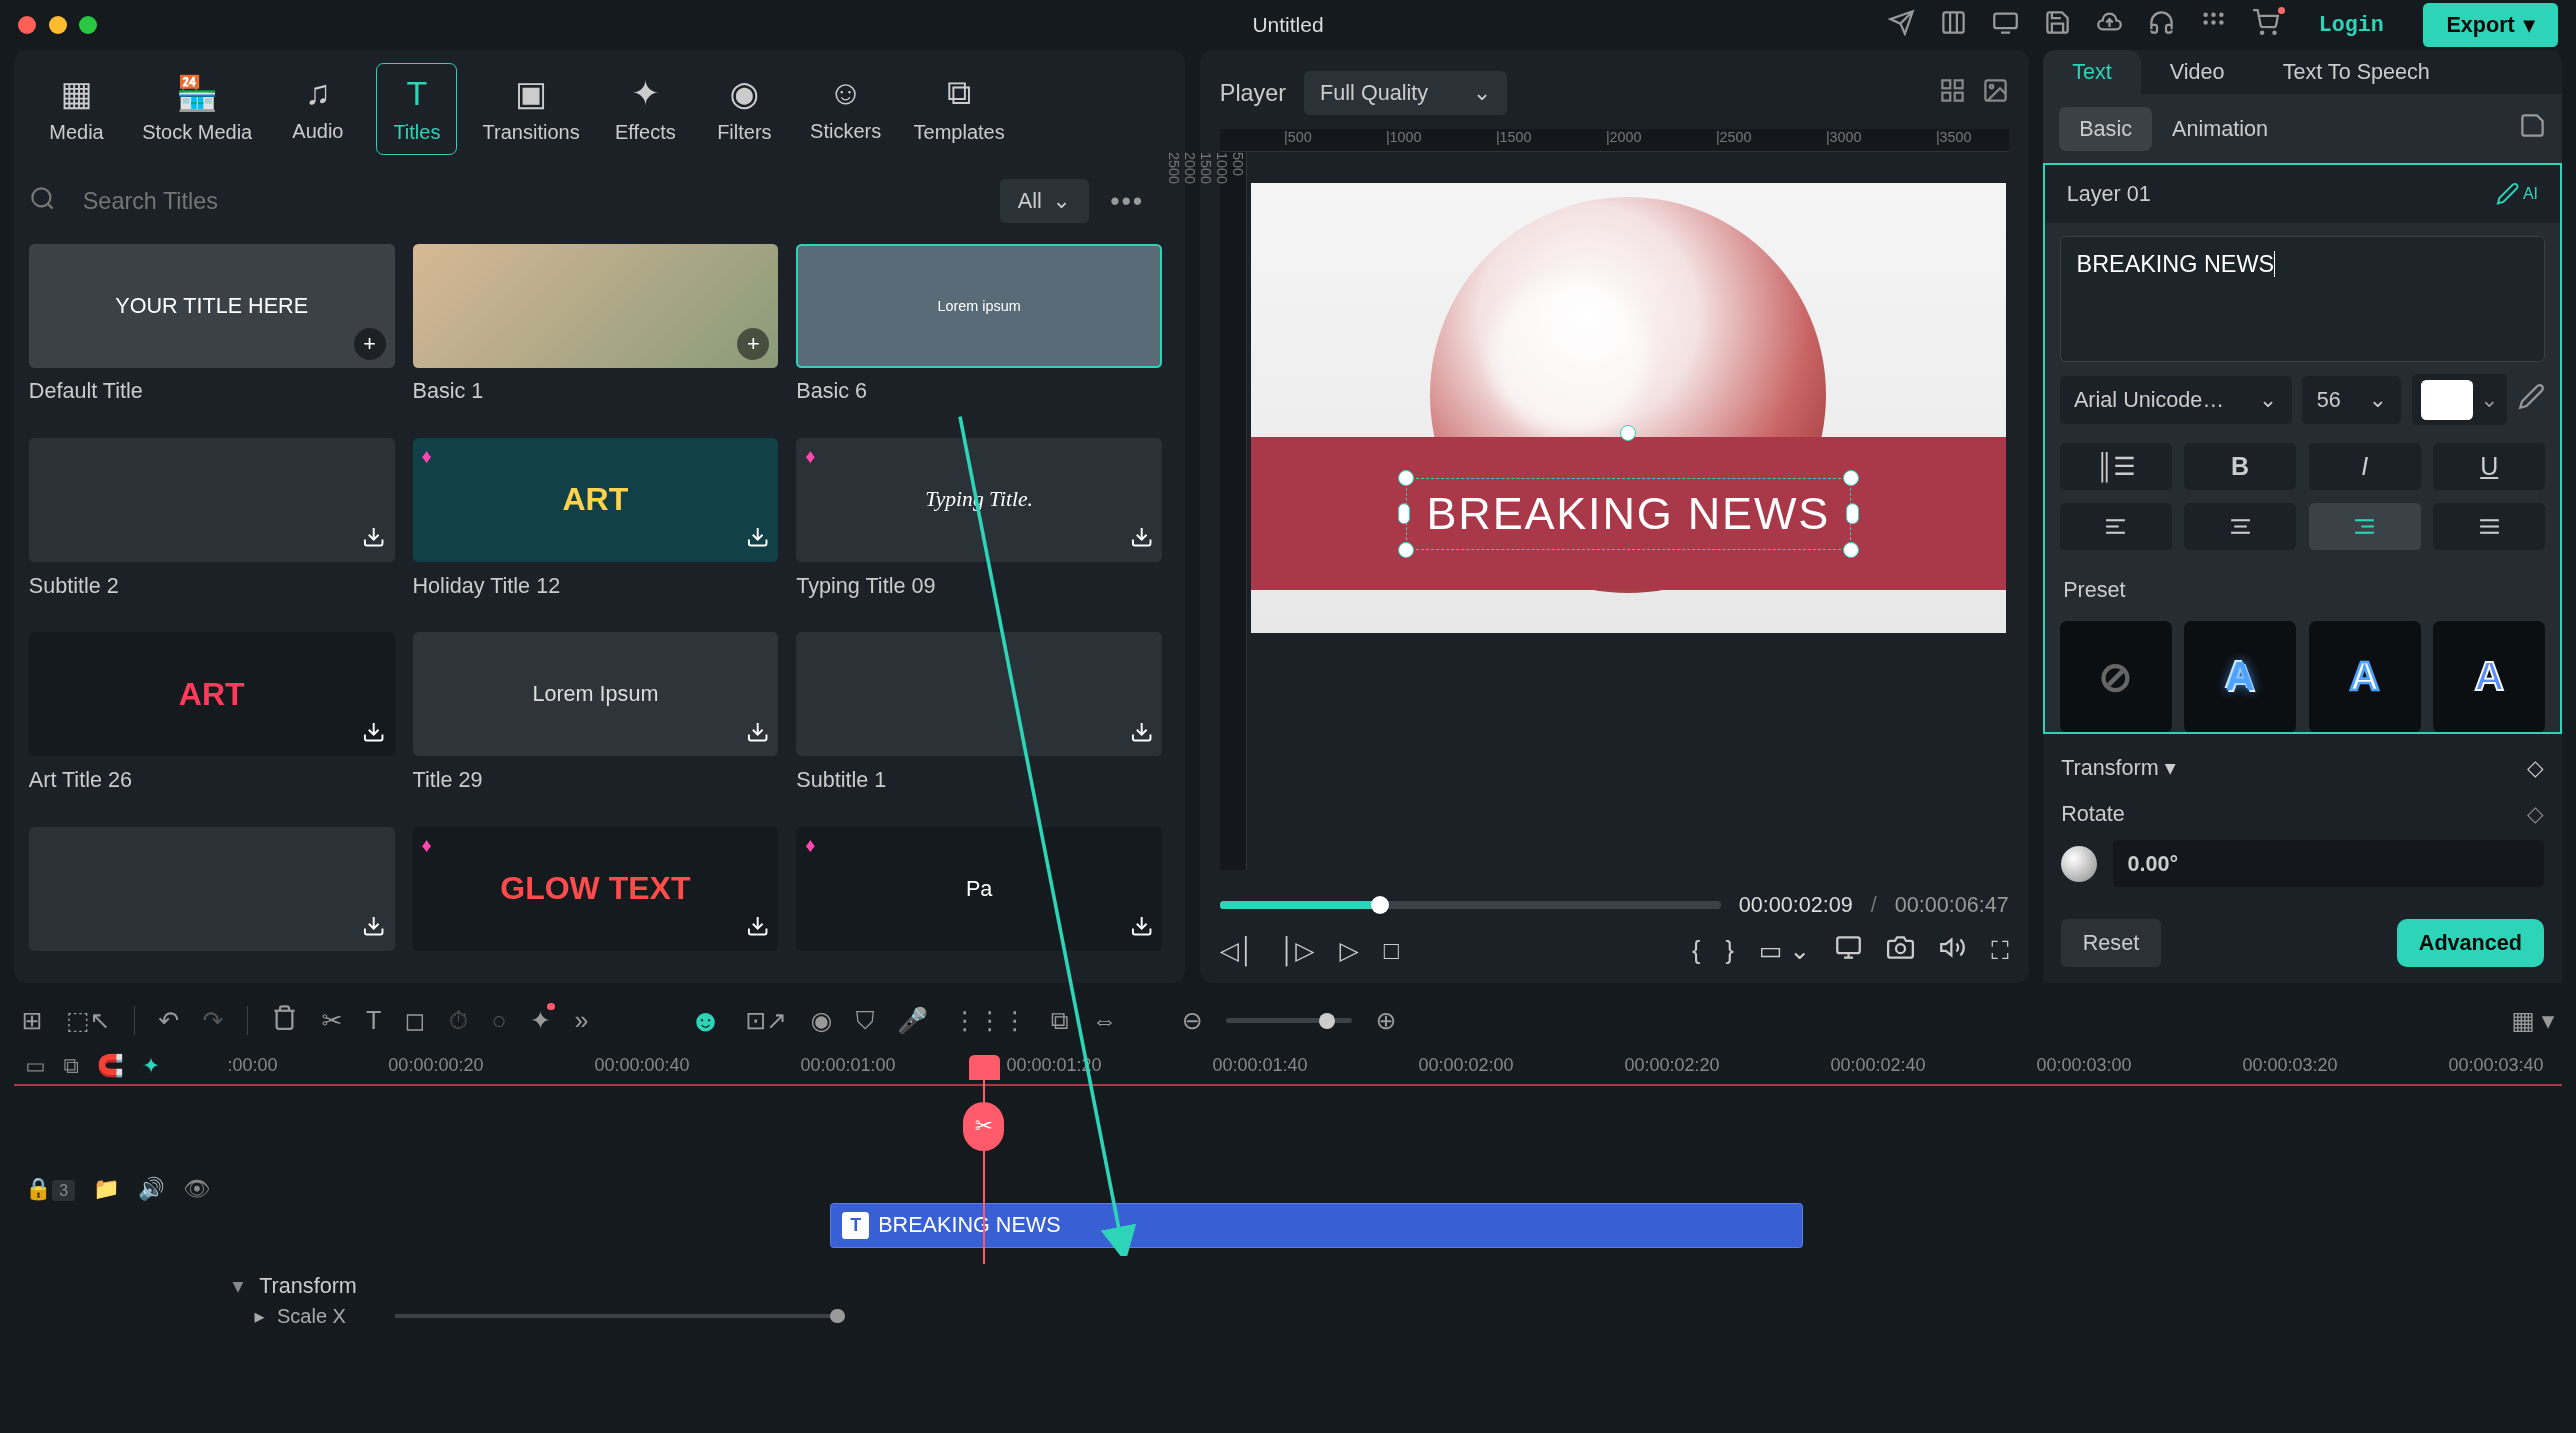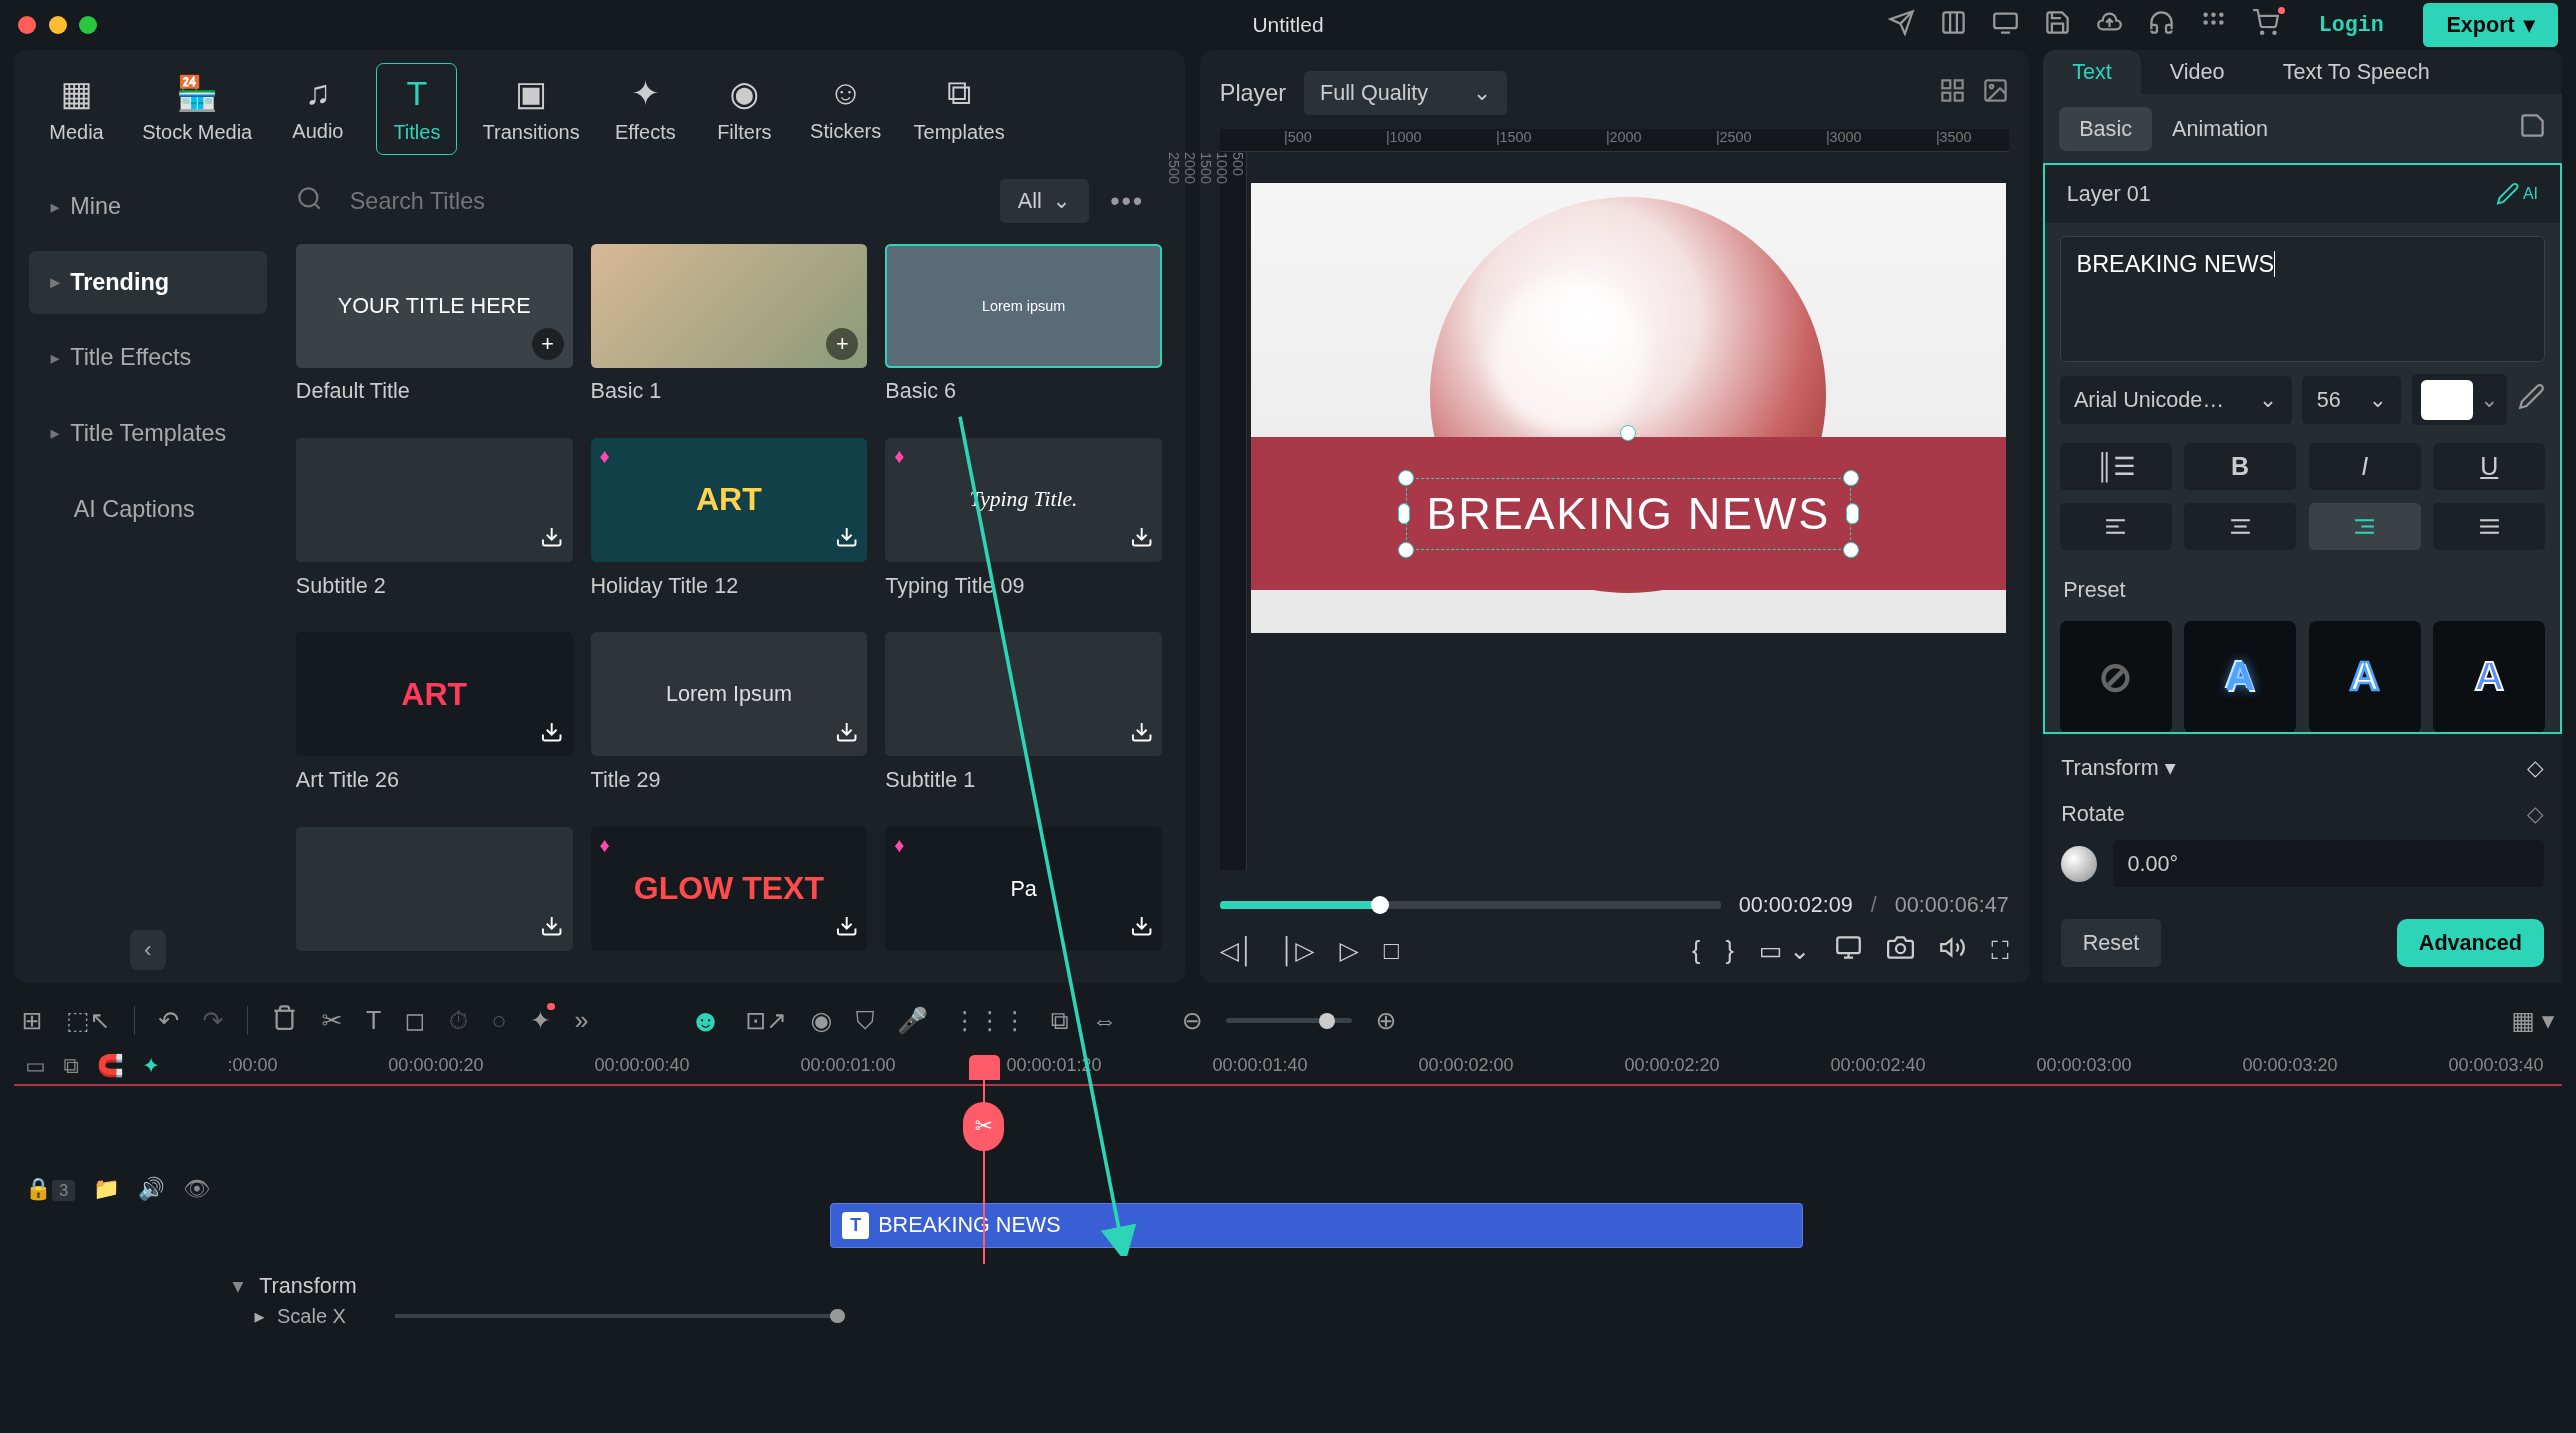--- a/index.html
+++ b/index.html
@@ -111,21 +111,21 @@
 .style-btn.active { background: #3a4248; }
 
 .section-label { padding: 9px 18px; color: #ccc; }
 .preset-grid { display: grid; grid-template-columns: repeat(4, 1fr); gap: 12.6px; padding: 9px 14.4px; }
 .preset-box { aspect-ratio: 1; background: #0c0f12; border-radius: 7.2px; display: flex; align-items: center; justify-content: center; font-size: 41px; font-weight: 900; cursor: pointer; font-family: Arial Black, sans-serif; }
 .preset-none { color: #666; }
 .transform-sec { padding: 16px 18px; background: #1b2126; margin-top: 5.4px; }
 .transform-hdr { display: flex; justify-content: space-between; color: #ccc; cursor: pointer; padding-bottom: 12.6px; }
 .rotate-row { display: flex; align-items: center; gap: 16px; }
 .rotate-dial { width: 36px; height: 36px; border-radius: 50%; background: radial-gradient(circle at 35% 35%, #fff, #888); cursor: pointer; }
-.rotate-val { flex: 1; background: #14181c; padding: 10.8px 14.4px; border-radius: 5.4px; color: #ccc; }
+.rotate-val { flex: 1; background: #14181c; padding: 10.8px 14.4px; border-radius: 5.4px; color: #ccc; font-weight: bold; }
 .insp-footer { display: flex; justify-content: space-between; padding: 16px 18px; background: #1b2126; }
 .btn-reset { background: #2a3238; color: #ccc; padding: 10.8px 21.6px; border-radius: 5.4px; cursor: pointer; }
 .btn-adv { background: #2ed4b8; color: #0a0a0a; padding: 10.8px 21.6px; border-radius: 10px; cursor: pointer; font-weight: 600; }
 
 .timeline-sec { padding: 10.8px 14.4px 0; }
 .tl-toolbar { display: flex; align-items: center; gap: 23.4px; padding: 9px 7.2px; color: #999; }
 .tl-toolbar span { cursor: pointer; font-size: 25px; }
 .tl-sep { width: 0.9px; height: 29px; background: #3a4248; }
 .zoom-slider { width: 126px; height: 5.4px; background: #3a4248; border-radius: 2.7px; position: relative; }
 .zoom-dot { position: absolute; right: 20%; top: 50%; transform: translate(50%,-50%); width: 16px; height: 16px; background: #ccc; border-radius: 50%; }
@@ -258,28 +258,20 @@
         <div class="tab-item">
           <span class="ticon">☺</span>
           <span class="tlabel">Stickers</span>
         </div>
         <div class="tab-item">
           <span class="ticon">⧉</span>
           <span class="tlabel">Templates</span>
         </div>
       </div>
     <div class="left-content">
-      <div class="category-col" id="categories">
-      <div class="cat-item">Mine</div>
-          <div class="cat-item active">Trending</div>
-          <div class="cat-item">Title Effects</div>
-          <div class="cat-item">Title Templates</div>
-          <div class="cat-item noexpand">AI Captions</div>
-          <div class="collapse-btn">‹</div>
-        </div>
       <div class="grid-area">
         <div class="grid-search">
           <div class="search-wrap">
             <span>
               <svg class="icon" viewBox="0 0 24 24" fill="none" stroke="currentColor" stroke-width="2">
                   <circle cx="11" cy="11" r="8"></circle>
                   <path d="M21 21l-4.35-4.35"></path>
                 </svg>
             </span>
             <input class="search-input" placeholder="Search Titles" style="">

